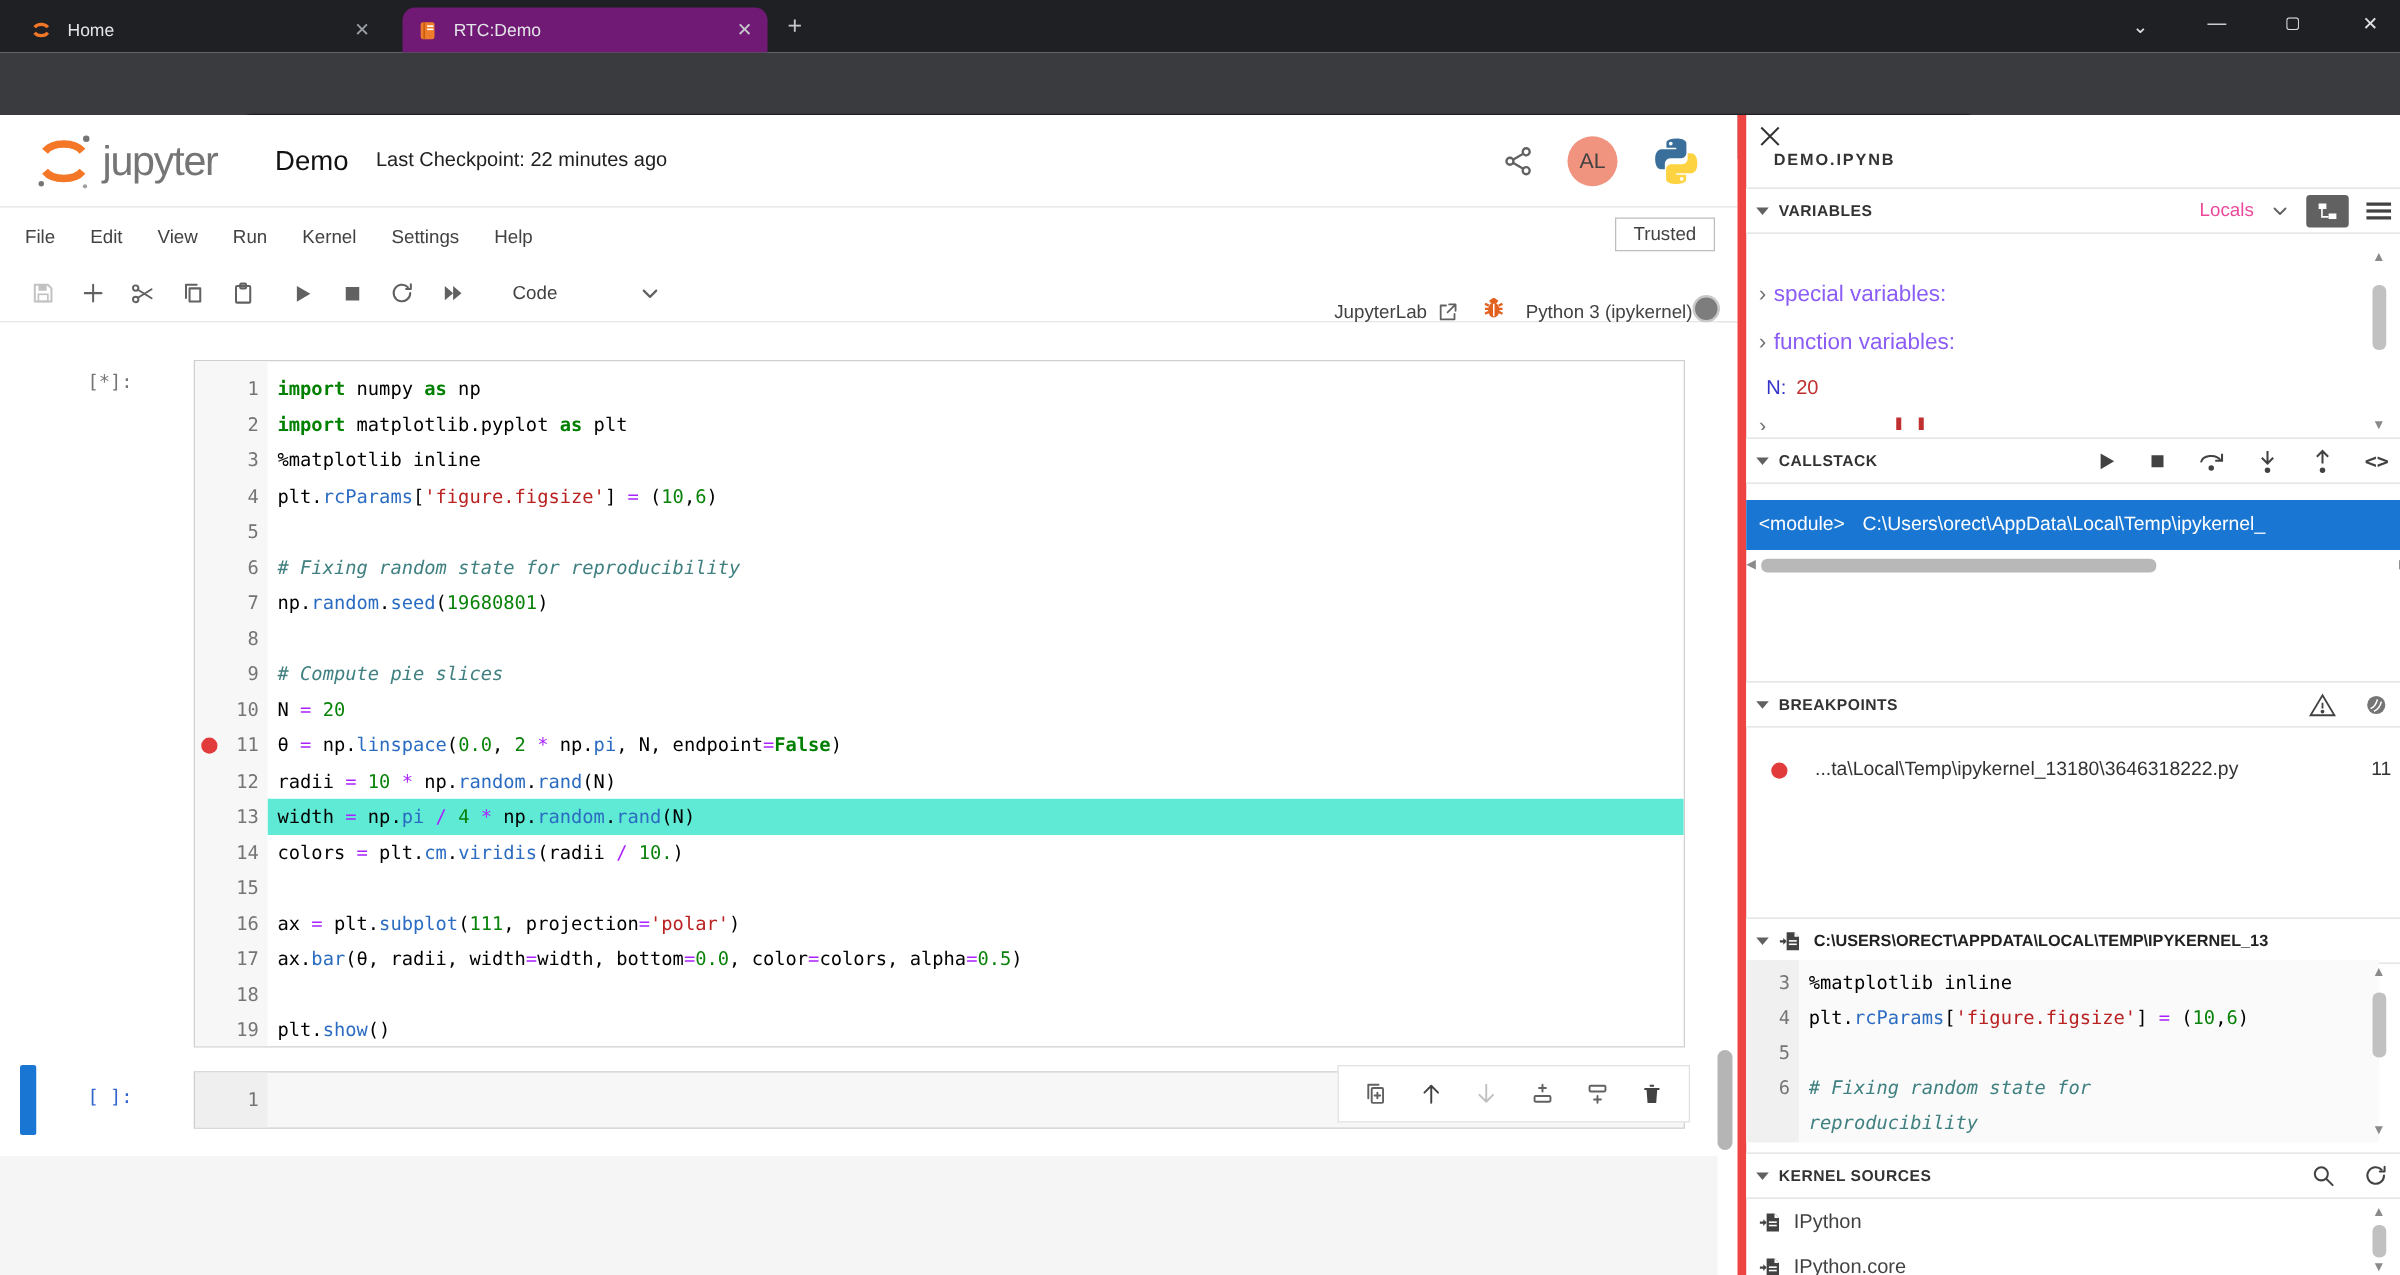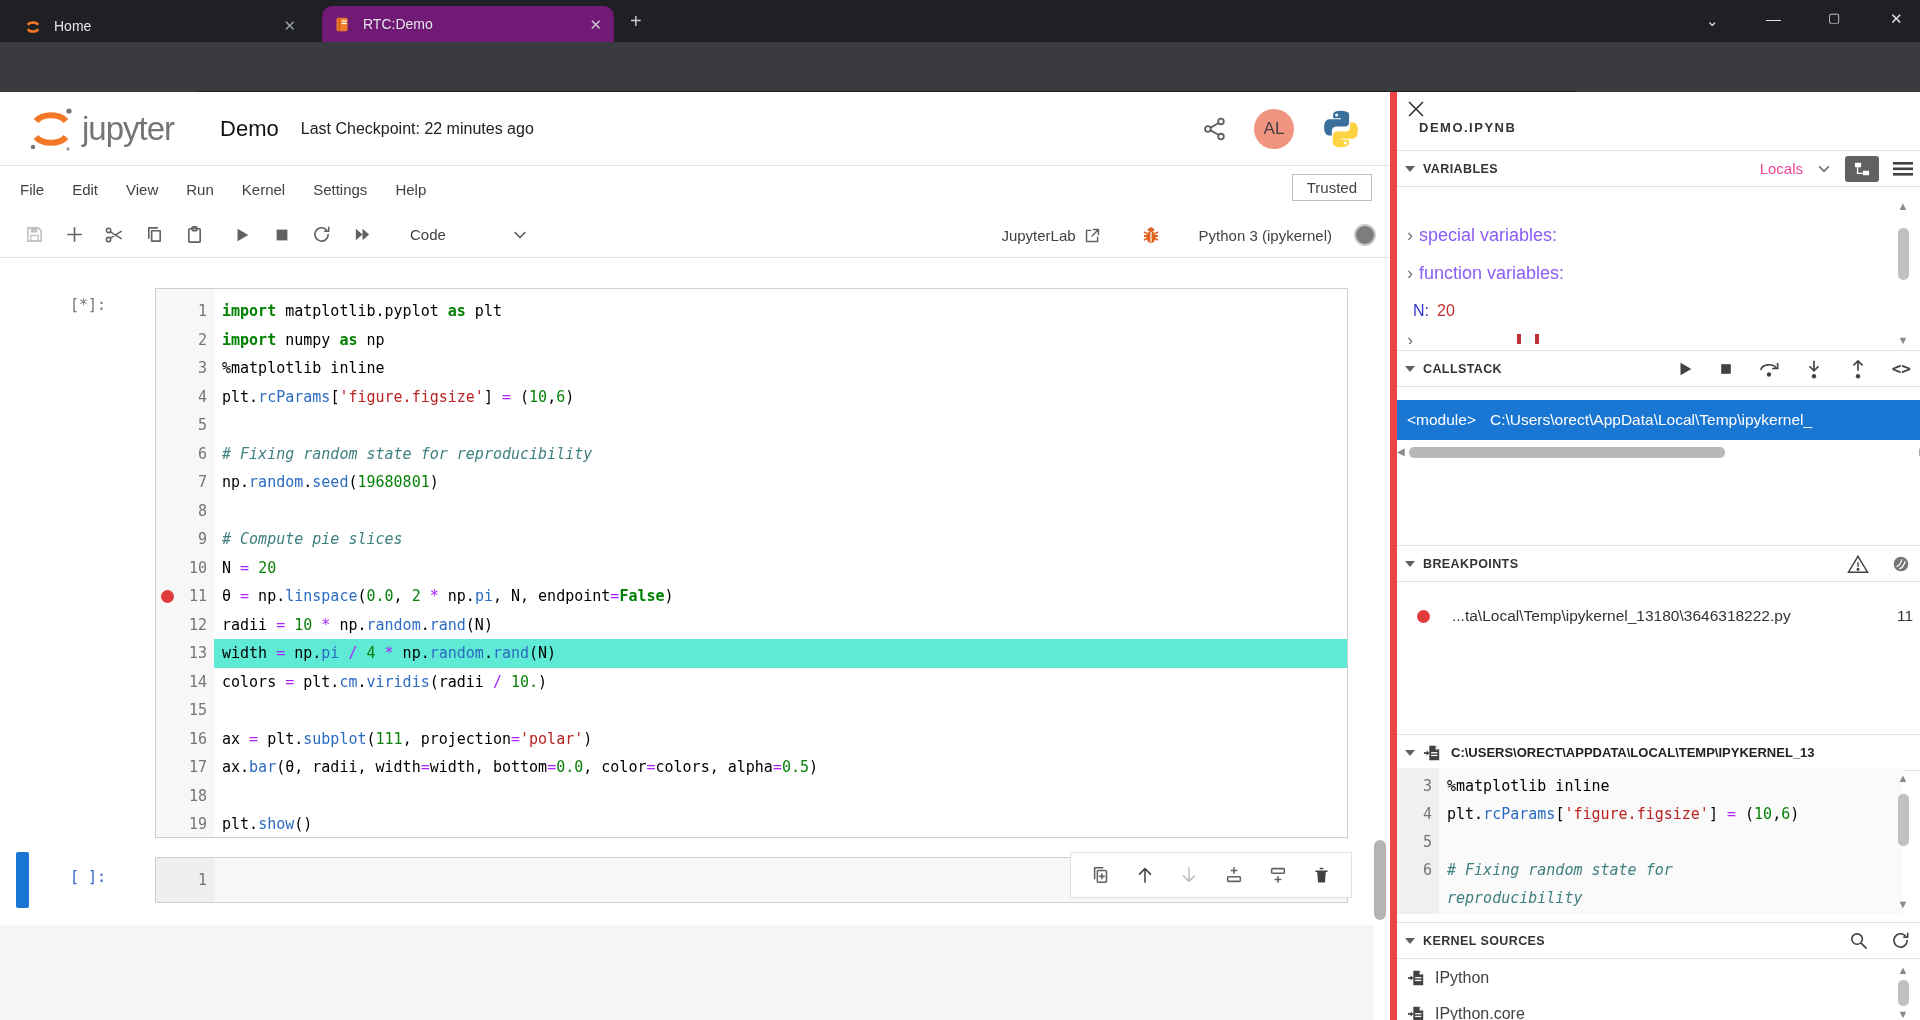--- a/index.html
+++ b/index.html
@@ -10,21 +10,21 @@
   svg{display:block}
   .si{stroke:#616161;fill:none;stroke-width:1.7;stroke-linecap:round;stroke-linejoin:round}
   .wi{stroke:#d5d8db;fill:none;stroke-width:1.7;stroke-linecap:round;stroke-linejoin:round}
 
   
   #tabstrip{left:0;top:0;width:1920px;height:42px;background:#1f2023}
   .tab-title{color:#e3e5e8;font-size:14px;white-space:nowrap}
   .tab-close{color:#9aa0a6;font-size:15px;line-height:1}
   #tab-active{left:322px;top:6px;width:292px;height:36px;background:#701a75;
               border-radius:10px 10px 0 0;display:flex;align-items:center;padding:0 12px}
-  #tab-home{left:10px;top:18px;width:300px;height:36px;display:flex;padding:0 14px}
+  #tab-home{left:10px;top:6px;width:300px;height:36px;display:flex;align-items:center;padding:0 14px}
   #navbar{left:0;top:42px;width:1920px;height:50px;background:#393b3e;display:flex;align-items:center}
   #urlpill{left:184px;top:49px;width:1406px;height:36px;border-radius:18px;background:#202124;
            display:flex;align-items:center;padding:0 14px}
   .url-host{color:#e8eaed;font-size:15px}
   .url-rest{color:#9aa0a6;font-size:15px}
   .winbtn{color:#dfe1e5;font-size:15px}
 
   
   #jheader{left:0;top:92px;width:1390px;height:74px;background:#fff;border-bottom:1px solid #e3e3e3;
            display:flex;align-items:center}
@@ -36,21 +36,21 @@
 
   
   #menubar{left:0;top:166px;width:1390px;height:46px;display:flex;align-items:center}
   .menu-item{font-size:15px;color:#424242;padding:6px 14px;cursor:default}
   #trusted{position:absolute;right:18px;top:8px;border:1px solid #bdbdbd;color:#424242;font-size:15px;
            padding:4px 14px;background:#fff}
   #toolbar{left:0;top:212px;width:1390px;height:46px;border-bottom:1px solid #e0e0e0;
            display:flex;align-items:center;padding-left:14px}
   .tbtn{width:40px;height:34px;display:flex;align-items:center;justify-content:center}
   #celltype{font-size:15px;color:#424242;margin-left:28px}
-  #tb-right{position:absolute;right:14px;top:0;height:46px;display:flex;align-items:center;gap:22px}
+  #tb-right{position:absolute;right:14px;top:0;height:46px;display:flex;align-items:flex-end;}
   .tb-text{font-size:15px;color:#424242}
   #kstatus{width:22px;height:22px;border-radius:50%;background:#7d7d7d;border:2px solid #c9c9c9}
 
   
   #nbarea{left:0;top:258px;width:1374px;height:762px;background:#fff}
   #nb-grey{left:0;top:925px;width:1374px;height:95px;background:#f5f5f5}
   .prompt{font-family:"DejaVu Sans Mono",monospace;font-size:15px;color:#757575}
   #prompt2{color:#3366cc}
   #cell1{left:155px;top:288px;width:1193px;height:550px;border:1px solid #cfcfcf;background:#fff;display:flex}
   #cell1-gutter{width:58px;background:#f7f7f7;padding-top:8px}
@@ -382,22 +382,22 @@
         <span class="gn">17</span>
       </div>
       <div class="gl">
         <span class="gn">18</span>
       </div>
       <div class="gl">
         <span class="gn">19</span>
       </div>
     </div>
   <div id="cell1-lines">
+      <div class="cl"><span class="tk-kw">import</span><span class="tk-t"> numpy </span><span class="tk-kw">as</span><span class="tk-t"> np</span></div>
       <div class="cl"><span class="tk-kw">import</span><span class="tk-t"> matplotlib.pyplot </span><span class="tk-kw">as</span><span class="tk-t"> plt</span></div>
-      <div class="cl"><span class="tk-kw">import</span><span class="tk-t"> numpy </span><span class="tk-kw">as</span><span class="tk-t"> np</span></div>
       <div class="cl"><span class="tk-t">%matplotlib inline</span></div>
       <div class="cl"><span class="tk-t">plt.</span><span class="tk-fn">rcParams</span><span class="tk-t">[</span><span class="tk-str">'figure.figsize'</span><span class="tk-t">] </span><span class="tk-op">=</span><span class="tk-t"> (</span><span class="tk-num">10</span><span class="tk-t">,</span><span class="tk-num">6</span><span class="tk-t">)</span></div>
       <div class="cl">&nbsp;</div>
       <div class="cl"><span class="tk-com"># Fixing random state for reproducibility</span></div>
       <div class="cl"><span class="tk-t">np.</span><span class="tk-fn">random</span><span class="tk-t">.</span><span class="tk-fn">seed</span><span class="tk-t">(</span><span class="tk-num">19680801</span><span class="tk-t">)</span></div>
       <div class="cl">&nbsp;</div>
       <div class="cl"><span class="tk-com"># Compute pie slices</span></div>
       <div class="cl"><span class="tk-t">N </span><span class="tk-op">=</span><span class="tk-t"> </span><span class="tk-num">20</span></div>
       <div class="cl"><span class="tk-t">θ </span><span class="tk-op">=</span><span class="tk-t"> np.</span><span class="tk-fn">linspace</span><span class="tk-t">(</span><span class="tk-num">0.0</span><span class="tk-t">, </span><span class="tk-num">2</span><span class="tk-t"> </span><span class="tk-op">*</span><span class="tk-t"> np.</span><span class="tk-fn">pi</span><span class="tk-t">, N, endpoint</span><span class="tk-op">=</span><span class="tk-kw">False</span><span class="tk-t">)</span></div>
       <div class="cl"><span class="tk-t">radii </span><span class="tk-op">=</span><span class="tk-t"> </span><span class="tk-num">10</span><span class="tk-t"> </span><span class="tk-op">*</span><span class="tk-t"> np.</span><span class="tk-fn">random</span><span class="tk-t">.</span><span class="tk-fn">rand</span><span class="tk-t">(N)</span></div>

